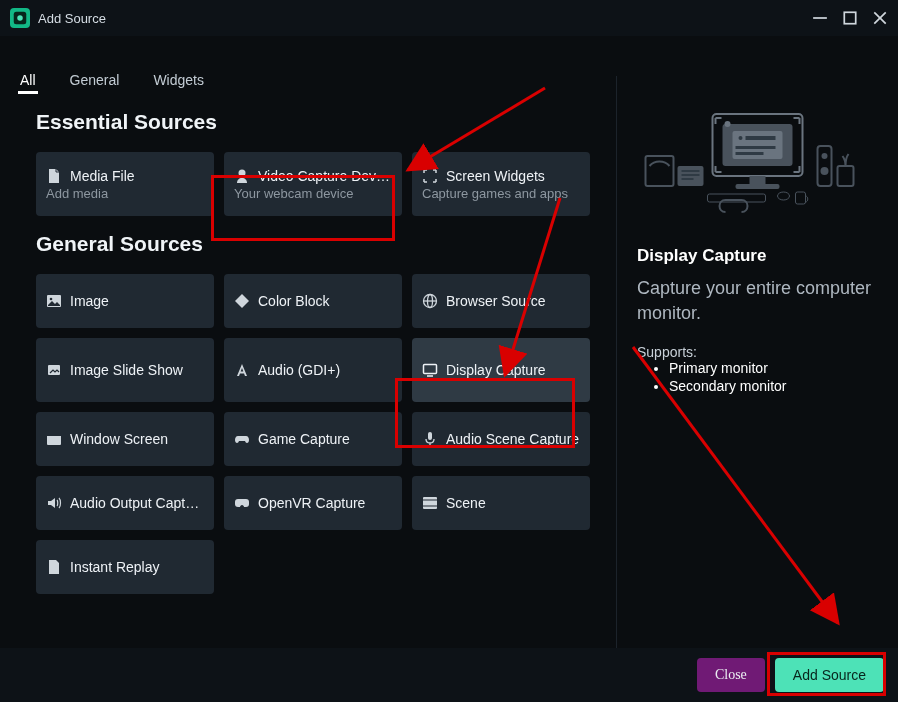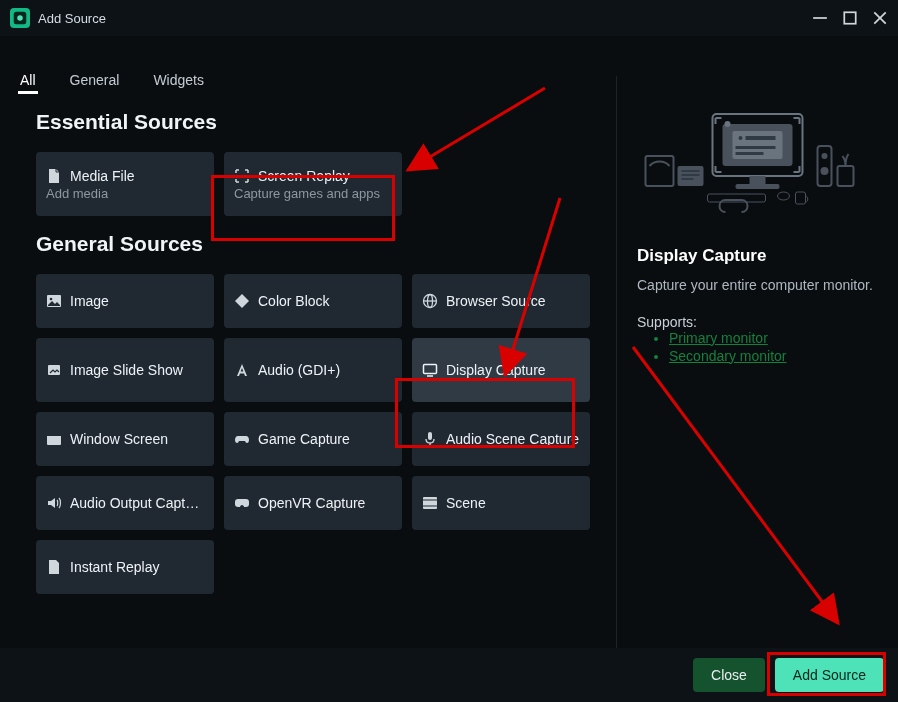--- a/index.html
+++ b/index.html
@@ -87,23 +87,23 @@
   .icon svg { width: 16px; height: 16px; }
 
   
   .preview-illustration {
     width: 100%;
     height: 130px;
     margin-top: 8px;
     margin-bottom: 16px;
   }
   .right h3 { font-size: 17px; font-weight: 700; color: #fff; margin-bottom: 10px; }
-  .right .desc { font-size: 14px; color: #aeb7c0; line-height: 1.4; margin-bottom: 18px; }
+  .right .desc { font-size: 18px; color: #aeb7c0; line-height: 1.4; margin-bottom: 18px; }
   .right .supports-title { font-size: 14px; color: #c8d0d8; margin-bottom: 0; }
-  .right ul { list-style: disc; padding-left: 32px; font-size: 14px; color: #15803d; text-decoration: underline; }
+  .right ul { list-style: disc; padding-left: 32px; font-size: 14px; color: #ffffff; }
   .right li { margin-bottom: 2px; }
 
   
   .footer {
     height: 54px;
     display: flex;
     align-items: center;
     justify-content: flex-end;
     gap: 10px;
     padding: 0 14px;
@@ -111,21 +111,21 @@
   }
   .btn {
     height: 34px;
     padding: 0 18px;
     border-radius: 4px;
     border: none;
     font-size: 14px;
     cursor: pointer;
     display: inline-flex; align-items: center; justify-content: center;
   }
-  .btn-secondary { background: #14532d; color: #eaeef2; }
+  .btn-secondary { background: #701a75; color: #eaeef2; font-family: Liberation Serif, serif; }
   .btn-primary { background: #4de2b7; color: #07261c; font-weight: 500; }
   .redbox { border: 3px solid #d90000; position: absolute; pointer-events: none; }
   svg.arrow { position: absolute; pointer-events: none; }
 </style>
 </head>
 <body>
 
 <div class="titlebar">
   <div class="app-icon">
     <svg viewBox="0 0 16 16">
@@ -174,25 +174,37 @@
                 <path d="M10 1v3h3" fill="none" stroke="#202932" stroke-width="1"></path>
               </svg>
           </span>
           <span class="label">Media File</span>
         </div>
         <div class="sub">Add media</div>
       </div>
       <div class="card tall">
         <div class="row1">
           <span class="icon">
+            <svg viewBox="0 0 16 16" fill="#cfd6dc">
+                <circle cx="8" cy="5" r="3.5"></circle>
+                <path d="M3 15c0-3 2-5 5-5s5 2 5 5z"></path>
+              </svg>
+          </span>
+          <span class="label">Video Capture Device</span>
+        </div>
+        <div class="sub">Your webcam device</div>
+      </div>
+      <div class="card tall">
+        <div class="row1">
+          <span class="icon">
             <svg viewBox="0 0 16 16" fill="none" stroke="#cfd6dc" stroke-width="1.5">
                 <path d="M2 2h3M11 2h3M2 2v3M14 2v3M2 11v3M14 11v3M2 14h3M11 14h3"></path>
               </svg>
           </span>
-          <span class="label">Screen Replay</span>
+          <span class="label">Screen Widgets</span>
         </div>
         <div class="sub">Capture games and apps</div>
       </div>
     </div>
 
     <h2 class="section-title">General Sources</h2>
     <div class="grid">
 
       <div class="card">
         <div class="row1">

